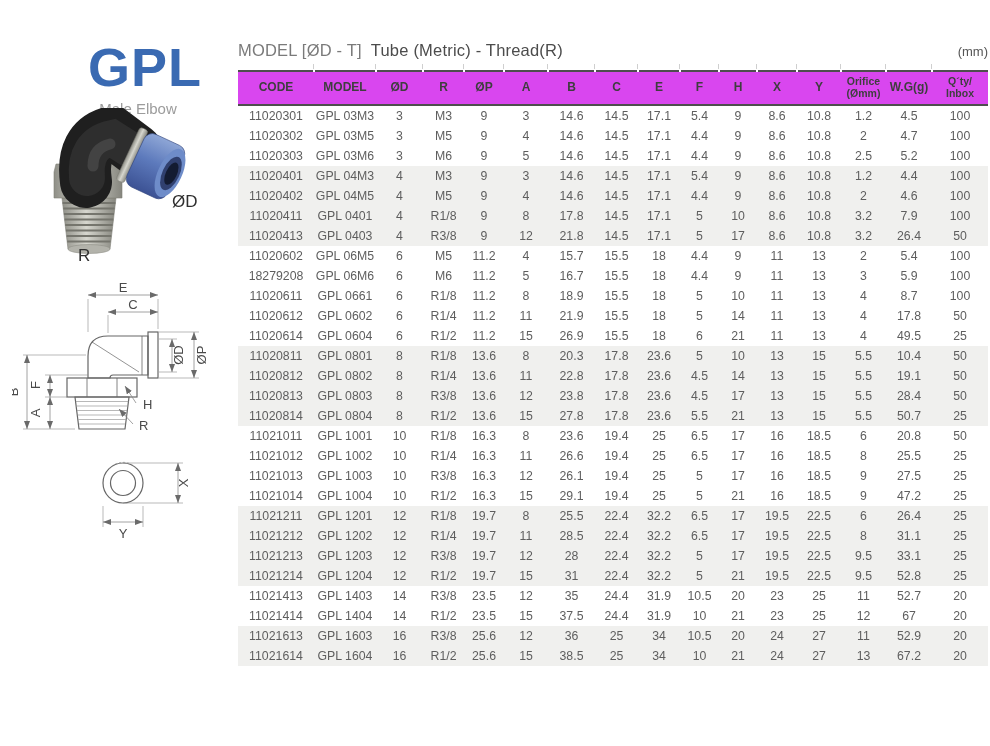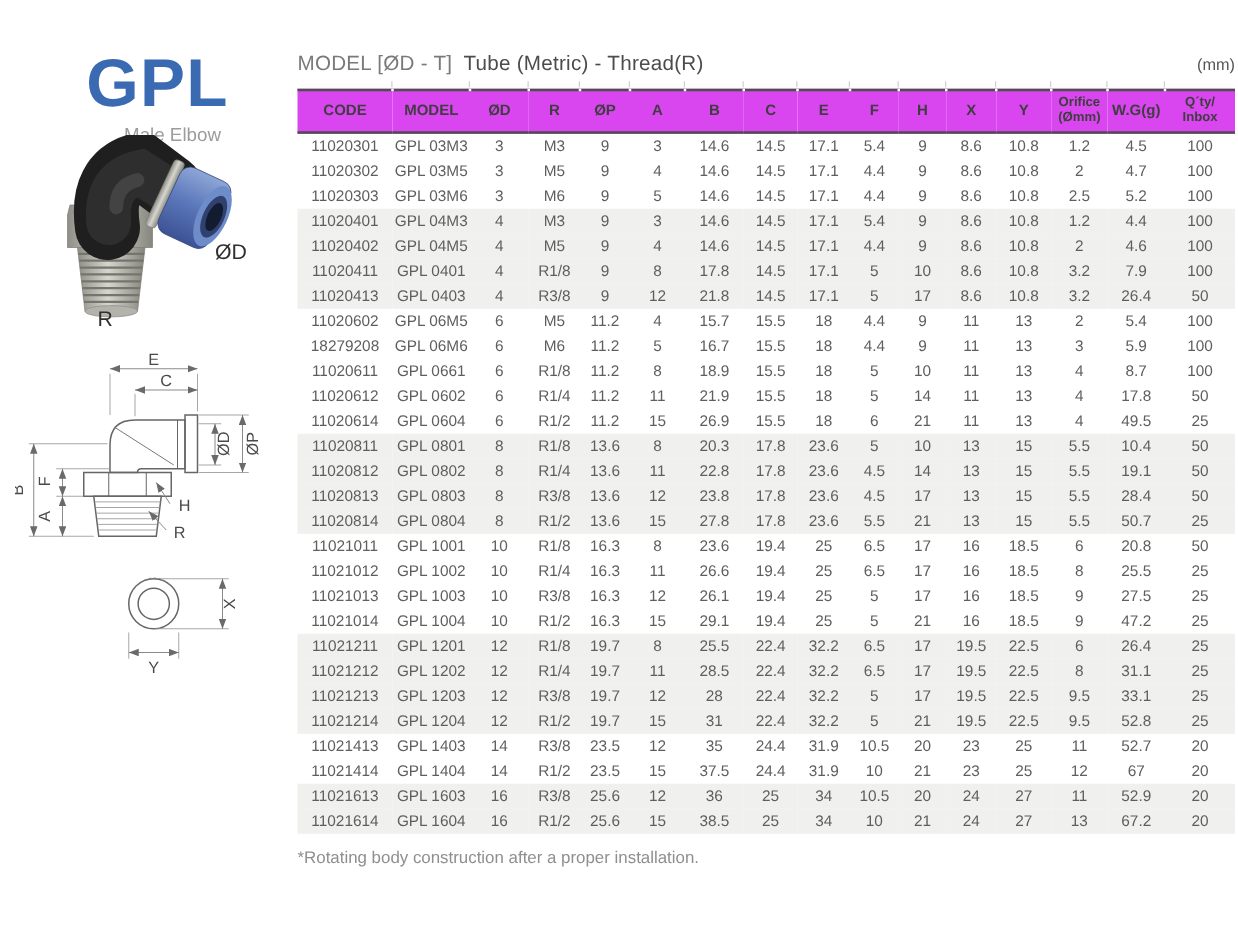--- a/index.html
+++ b/index.html
@@ -1,20 +1,20 @@
 <!DOCTYPE html>
 <html><head>
 <meta charset="utf-8">
 <style>
   html,body{margin:0;padding:0;background:#fff;}
   body{width:990px;height:746px;position:relative;font-family:"Liberation Sans",sans-serif;overflow:hidden;}
 
   
   .left-panel{position:absolute;left:0;top:0;width:238px;height:746px;}
-  .series{position:absolute;left:26px;top:40px;width:200px;text-align:center;
+  .series{position:absolute;left:45px;top:40px;width:200px;text-align:center;
           font-size:54px;font-weight:bold;letter-spacing:1px;line-height:1;}
   .series-sub{position:absolute;left:38px;top:100px;width:200px;text-align:center;
           font-size:15px;color:#9c9c9c;}
   .photo{position:absolute;left:40px;top:108px;}
   .photo-label{position:absolute;font-size:17px;color:#2f2f2f;}
   .photo-label.od{left:172px;top:192px;}
   .photo-label.r{left:78px;top:246px;}
   .drawing{position:absolute;left:12px;top:282px;}
   .drawing text{font-family:"Liberation Sans",sans-serif;font-size:13px;fill:#4a4a4a;}
 
@@ -717,15 +717,14 @@
             <td>21</td>
             <td>24</td>
             <td>27</td>
             <td>13</td>
             <td>67.2</td>
             <td>20</td>
           </tr>
         </tbody>
     </table>
 
-    <div class="footnote">*Rotating body construction after a proper installation.</div>
   </main>
 </div>
 
 </body></html>

